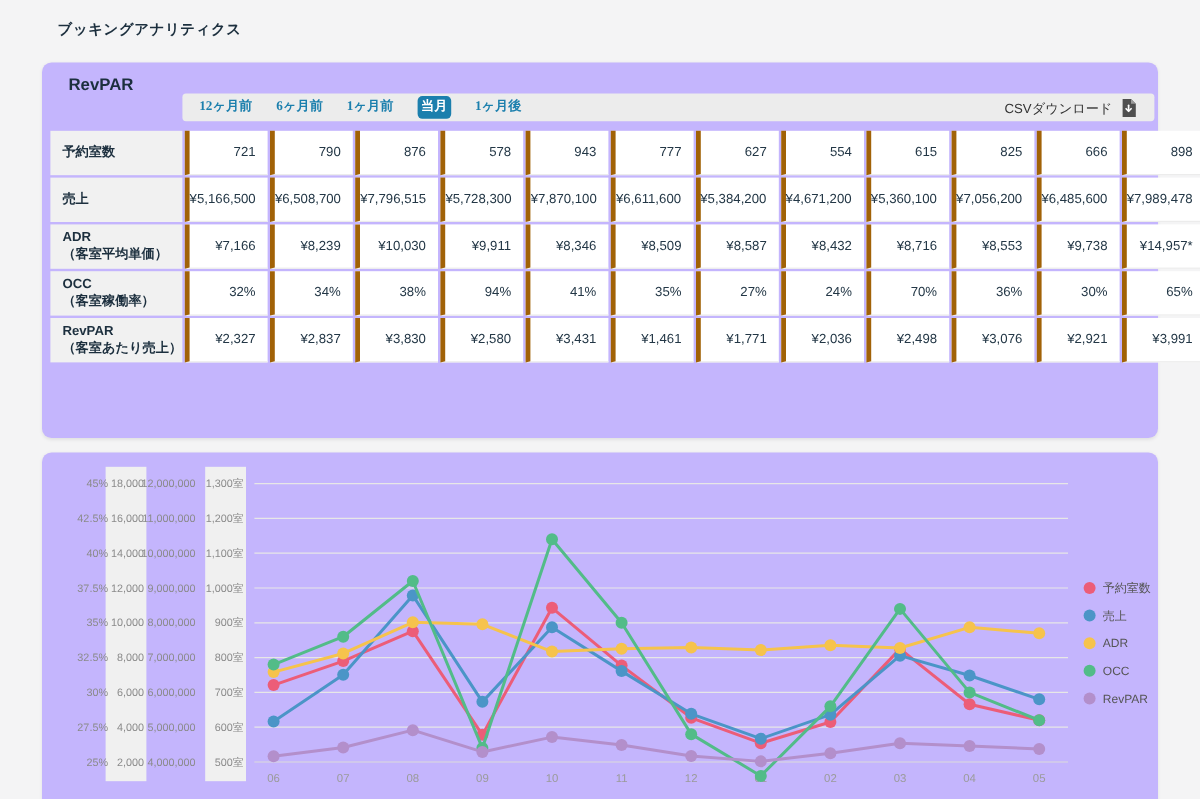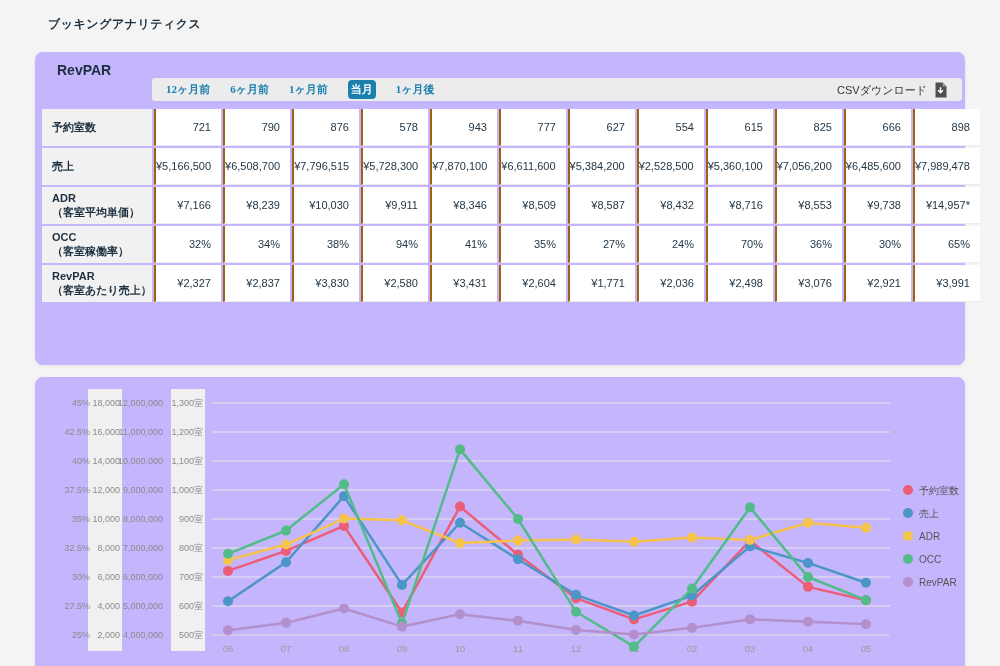--- a/index.html
+++ b/index.html
@@ -66,21 +66,21 @@
   .t-body .t-row{height:37px;}
   .label-cell{
     background:#f1f1f1;
     display:flex;flex-direction:column;justify-content:center;
     padding-left:10px;font-size:11px;font-weight:bold;color:#1c2f3e;
     line-height:1.25;
   }
   .value-cell{
     display:flex;align-items:center;justify-content:flex-end;
     padding-right:10px;font-size:11px;color:#233746;
-    border-bottom:1px solid #ececec;border-left:2px solid #a16207;
+    border-bottom:1px solid #ececec;border-left:4px solid #a16207;
     background:#fff;
   }
   
   .chart-svg{display:block;}
 </style>
 </head>
 <body>
 
 <div class="page-title">ブッキングアナリティクス</div>
 
@@ -131,21 +131,21 @@
           <div class="label-cell">
             <span>売上</span>
           </div>
           <div class="value-cell">¥5,166,500</div>
           <div class="value-cell">¥6,508,700</div>
           <div class="value-cell">¥7,796,515</div>
           <div class="value-cell">¥5,728,300</div>
           <div class="value-cell">¥7,870,100</div>
           <div class="value-cell">¥6,611,600</div>
           <div class="value-cell">¥5,384,200</div>
-          <div class="value-cell">¥2,528,500</div>
+          <div class="value-cell">¥4,671,200</div>
           <div class="value-cell">¥5,360,100</div>
           <div class="value-cell">¥7,056,200</div>
           <div class="value-cell">¥6,485,600</div>
           <div class="value-cell">¥7,989,478</div>
         </div>
         <div class="t-row">
           <div class="label-cell">
             <span>ADR</span>
             <span>（客室平均単価）</span>
           </div>
@@ -183,21 +183,21 @@
         <div class="t-row">
           <div class="label-cell">
             <span>RevPAR</span>
             <span>（客室あたり売上）</span>
           </div>
           <div class="value-cell">¥2,327</div>
           <div class="value-cell">¥2,837</div>
           <div class="value-cell">¥3,830</div>
           <div class="value-cell">¥2,580</div>
           <div class="value-cell">¥3,431</div>
-          <div class="value-cell">¥2,604</div>
+          <div class="value-cell">¥1,461</div>
           <div class="value-cell">¥1,771</div>
           <div class="value-cell">¥2,036</div>
           <div class="value-cell">¥2,498</div>
           <div class="value-cell">¥3,076</div>
           <div class="value-cell">¥2,921</div>
           <div class="value-cell">¥3,991</div>
         </div>
       </div>
   </div>
 </div>

